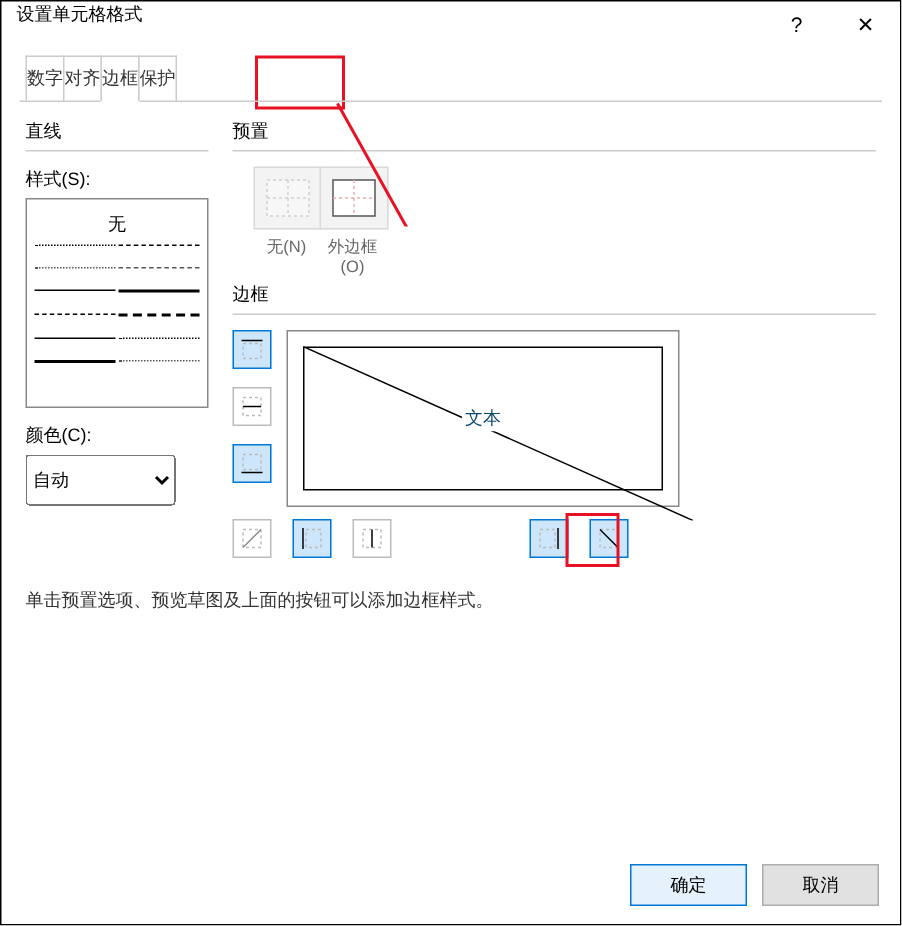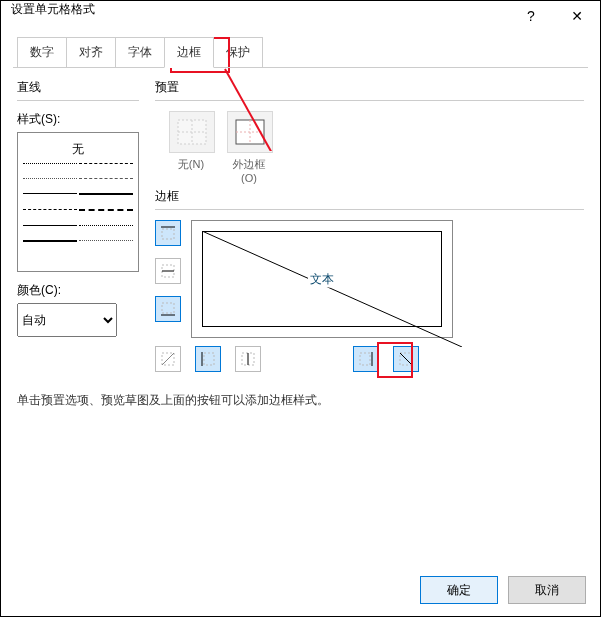--- a/index.html
+++ b/index.html
@@ -1,21 +1,21 @@
 <!DOCTYPE html>
 <html><head>
 <meta charset="utf-8">
 <style>
   html,body{margin:0;padding:0;font-family:"Microsoft YaHei","Segoe UI",Arial,sans-serif;font-size:12px;background:#fff;color:#000}
   .window{width:601px;height:617px;border:1px solid #000;box-sizing:border-box;position:relative;background:#fff}
   .titlebar{display:flex;align-items:flex-start;height:30px;padding-left:10px}
   .titlebar .title{flex:1;font-size:12px}
   .titlebar .btn{width:46px;height:30px;display:flex;align-items:center;justify-content:center;font-size:14px}
   .tabs{display:flex;margin-top:6px;margin-left:16px}
-  .tab{padding:6px 12px;border:1px solid #ccc;border-bottom:none;background:#fff;margin-right:-1px;color:#333;font-size:12px}
+  .tab{padding:6px 0;border:1px solid #ccc;border-bottom:none;background:#fff;margin-right:-1px;color:#333;font-size:12px}
   .tab.active{background:#fff;border-bottom:1px solid #fff;position:relative;z-index:2}
   .tab-underline{border-top:1px solid #ccc;margin:0 12px 0 12px;position:relative;top:-1px;z-index:1}
   .content{display:flex;padding:10px 16px 0 16px}
   .col-left{width:122px}
   .col-right{flex:1;padding-left:16px}
   .group-label{font-size:12px;color:#000;margin-bottom:4px}
   .rule{border-top:1px solid #ccc;margin:4px 0 10px 0}
   .style-box{border:1px solid #888;height:130px;position:relative;padding:4px}
   .style-box .none-label{text-align:center;padding:4px 0}
   .style-box .patterns{display:flex;flex-wrap:wrap}
@@ -27,21 +27,21 @@
   .pat.l5{border-top:1px solid #000}
   .pat.l6{border-top:2px solid #000}
   .pat.l7{border-top:1px dashed #000}
   .pat.l8{border-top:2px dashed #000}
   .pat.l9{border-top:1.5px solid #000}
   .pat.l10{border-top:1px dotted #000}
   .pat.l11{border-top:2px solid #000}
   .pat.l12{border-top:1px dotted #555}
   .color-select{margin-top:10px}
   select{width:100px;height:34px;font-size:12px}
-  .preset-row{display:flex;gap:14px;margin:8px 0 4px 14px}
+  .preset-row{display:flex;margin:8px 0 4px 14px}
   .preset{width:44px;text-align:center;font-size:11px;color:#666}
   .preset .pbox{width:44px;height:40px;border:1px solid #d9d9d9;background:#f3f3f3;display:flex;align-items:center;justify-content:center;margin-bottom:4px}
   .pbox svg{display:block}
   .preset:nth-child(3){color:#bbb}
   .border-area{position:relative}
   .side-btns-left{position:absolute;left:0;top:0;display:flex;flex-direction:column;gap:12px}
   .bottom-btns{display:flex;gap:14px;margin-top:8px;margin-left:0}
   .bbtn{width:24px;height:24px;border:1px solid #bbb;background:#fff;display:flex;align-items:center;justify-content:center}
   .bbtn.sel{border:1px solid #0078d7;background:#cde6fb}
   .bbtn svg{display:block}
@@ -69,21 +69,20 @@
 
   <div class="titlebar">
     <div class="title">设置单元格格式</div>
     <div class="btn">?</div>
     <div class="btn">✕</div>
   </div>
 
   <div class="tabs">
     <div class="tab">数字</div>
     <div class="tab">对齐</div>
-    <div class="tab">字体</div>
     <div class="tab active">边框</div>
     <div class="tab">保护</div>
   </div>
   <div class="tab-underline"></div>
 
   <div class="content">
 
     <div class="col-left">
       <div class="group-label">直线</div>
       <div class="rule"></div>

